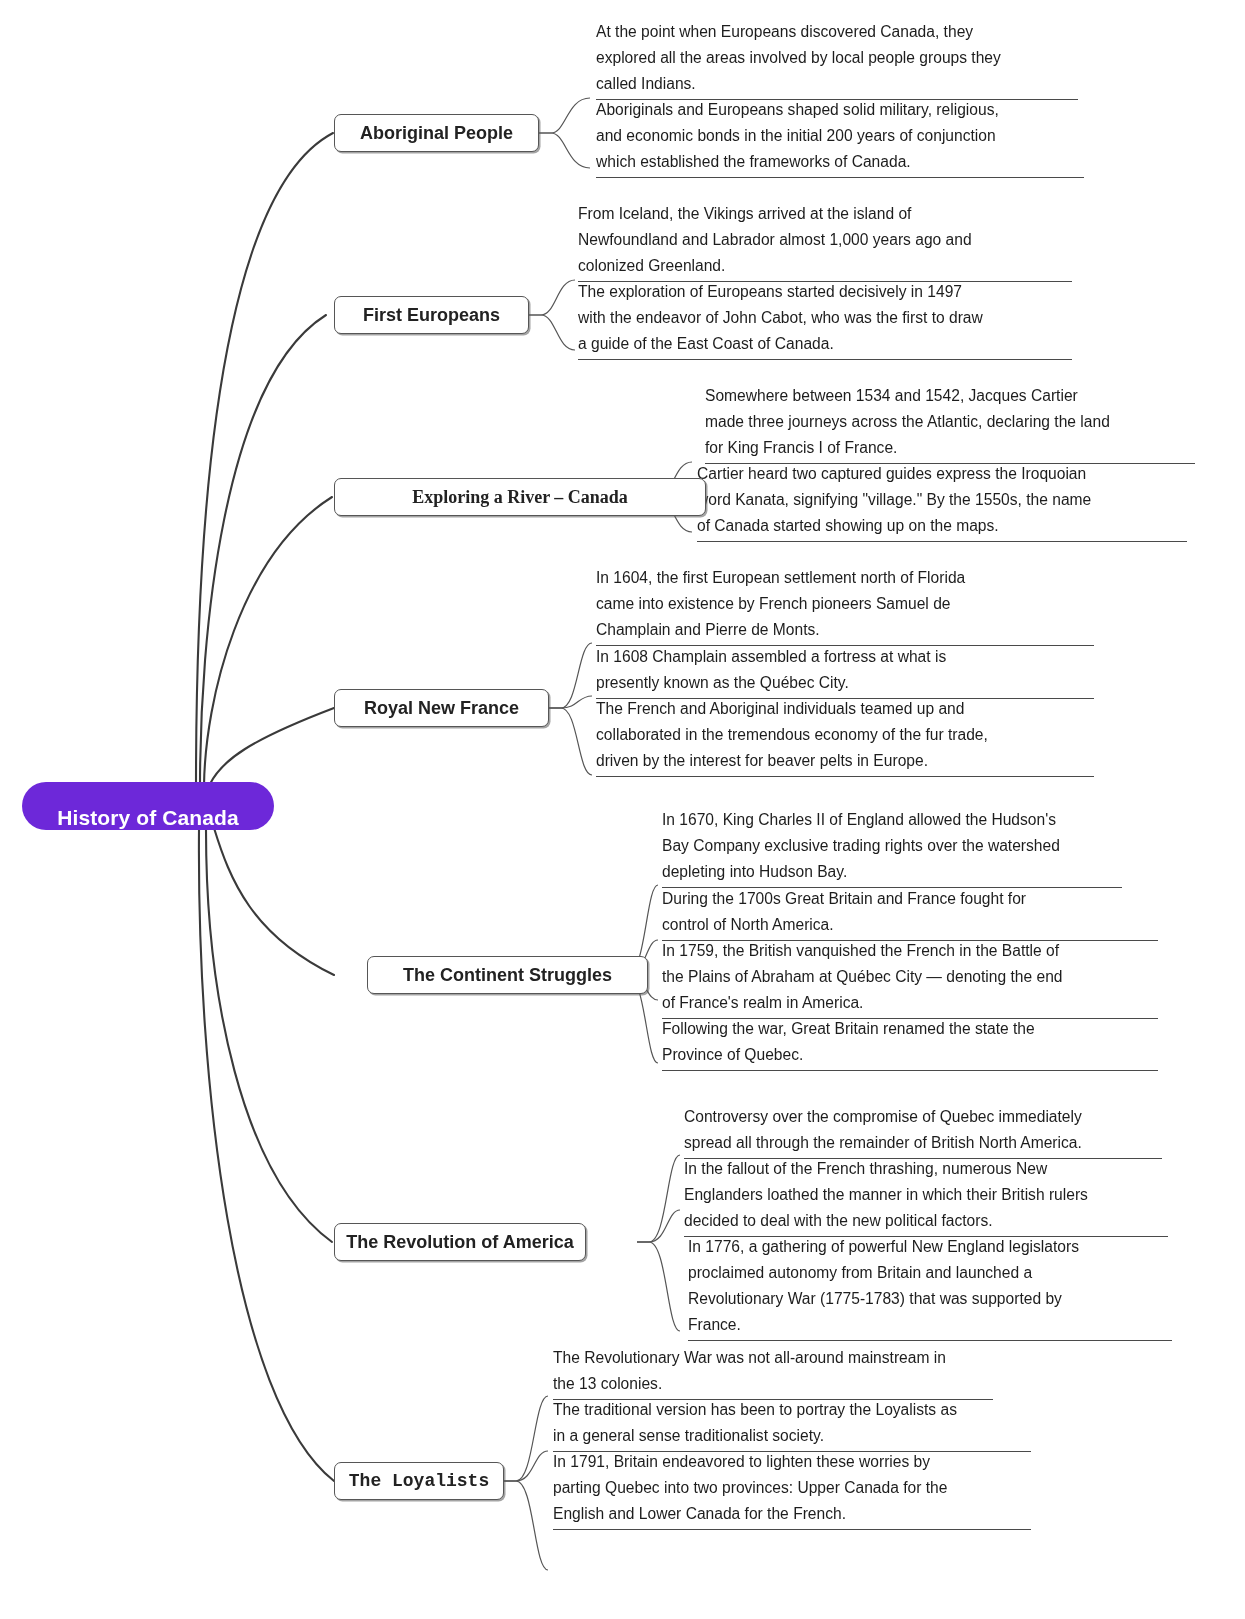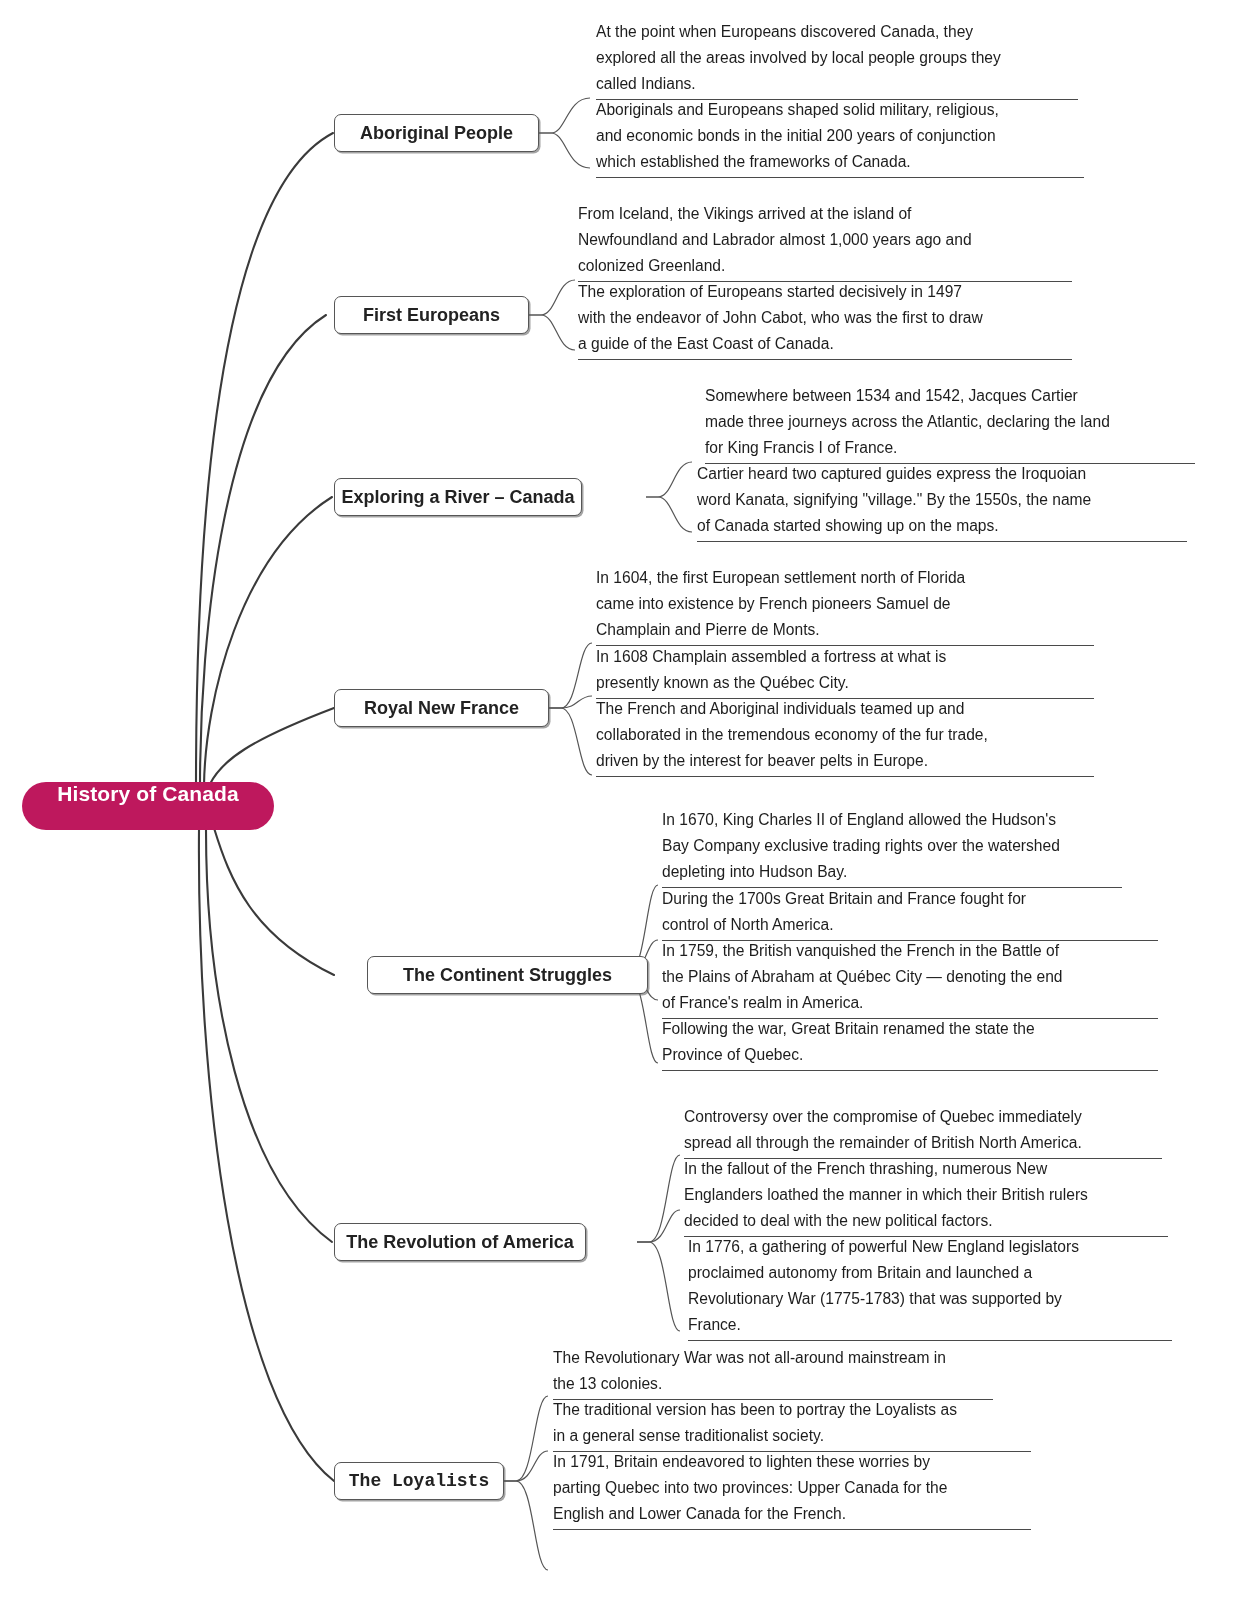--- a/index.html
+++ b/index.html
@@ -22,27 +22,27 @@
     position: absolute;
     left: 0; top: 0;
     width: 1245px; height: 1619px;
     pointer-events: none;
     z-index: 1;
   }
   
   .central {
     position: absolute;
     z-index: 5;
-    background: #be185d;
+    background: #6d28d9;
     color: #ffffff;
     font-weight: bold;
     font-size: 21px;
     border-radius: 26px;
     display: flex;
-    align-items: flex-start;
+    align-items: flex-end;
     justify-content: center;
     letter-spacing: .1px;
     white-space: nowrap;
     padding: 0 22px;
   }
   
   .branch {
     position: absolute;
     z-index: 5;
     background: #ffffff;
@@ -134,21 +134,21 @@
   <div class="branch" style="left:334px; top:296px; width:195px; height:38px;">
     <span>First Europeans</span>
   </div>
   <div class="leaf" style="left:578px; top:200px; width:494px;">From Iceland, the Vikings arrived at the island of
 Newfoundland and Labrador almost 1,000 years ago and
 colonized Greenland.</div>
   <div class="leaf" style="left:578px; top:278px; width:494px;">The exploration of Europeans started decisively in 1497
 with the endeavor of John Cabot, who was the first to draw
 a guide of the East Coast of Canada.</div>
 
-  <div class="branch" style="left:334px; top:478px; width:248px; height:38px;">
+  <div class="branch" style="left:334px; top:478px; width:372px; height:38px;font-family:Liberation Serif, serif;">
     <span>Exploring a River – Canada</span>
   </div>
   <div class="leaf" style="left:697px; top:382px; width:490px;margin-left:8px;">Somewhere between 1534 and 1542, Jacques Cartier
 made three journeys across the Atlantic, declaring the land
 for King Francis I of France.</div>
   <div class="leaf" style="left:697px; top:460px; width:490px;">Cartier heard two captured guides express the Iroquoian
 word Kanata, signifying "village." By the 1550s, the name
 of Canada started showing up on the maps.</div>
 
   <div class="branch" style="left:334px; top:689px; width:215px; height:38px;">

